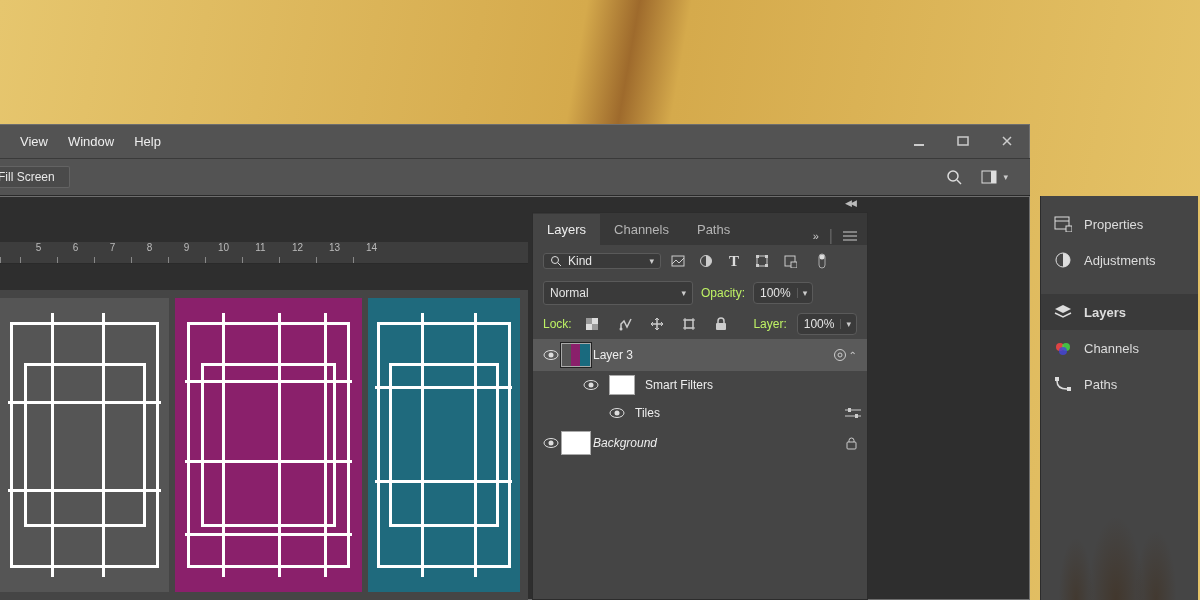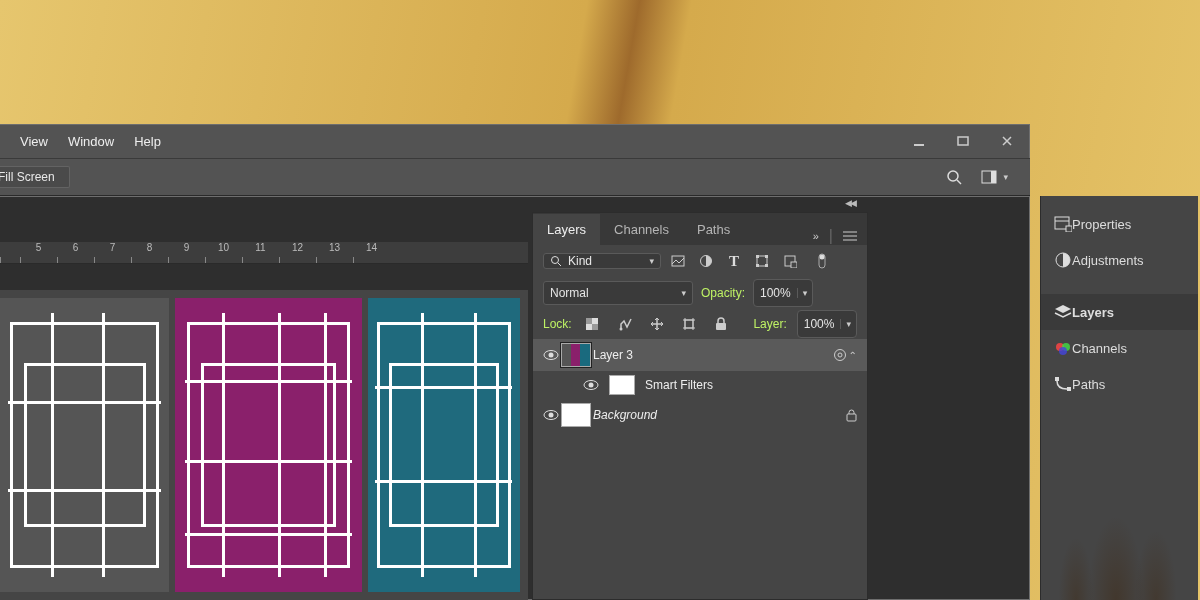--- a/index.html
+++ b/index.html
@@ -9,38 +9,38 @@
 .menubar { position:absolute; left:0; top:124px; width:1030px; height:34px; background:#535353; display:flex; align-items:center; padding-left:10px; border:1px solid #6e6e6e; border-left:none; border-bottom:none; }
 .menubar .item { color:#eee; font-size:13px; padding:0 10px; cursor:default; }
 .winctrl { position:absolute; right:0; top:0; display:flex; }
 .winctrl div { width:44px; height:32px; display:flex; align-items:center; justify-content:center; color:#ccc; font-size:14px; }
 .optbar { position:absolute; left:0; top:158px; width:1030px; height:38px; background:#535353; display:flex; align-items:center; border-top:1px solid #3a3a3a; border-bottom:1px solid #2a2a2a; }
 .fillbtn { background:#4a4a4a; border:1px solid #636363; color:#e8e8e8; font-size:12px; padding:3px 14px 3px 6px; margin-left:-8px; border-radius:2px; border-left:none; }
 .optbar .rightico { margin-left:auto; display:flex; align-items:center; gap:18px; padding-right:22px; }
 .panelcol { position:absolute; right:2px; top:196px; width:158px; height:404px; background:#454545; border-left:1px solid #2c2c2c; }
 .collapsehint { position:absolute; right:8px; top:198px; color:#bbb; font-size:9px; letter-spacing:-2px; }
 .collapsehint2 { position:absolute; left:845px; top:198px; color:#bbb; font-size:9px; letter-spacing:-2px; }
-.panelitem { display:flex; align-items:center; height:36px; padding-left:10px; gap:0; color:#ddd; font-size:13px; border-left:3px solid transparent; }
+.panelitem { display:flex; align-items:center; height:36px; padding-left:10px; gap:12px; color:#ddd; font-size:13px; border-left:3px solid transparent; }
 .panelitem.active { background:#3a3a3a; }
 .panelgroup { margin-top:16px; }
 .panelgroup:first-of-type { margin-top:10px; }
 .layerspanel { position:absolute; left:532px; top:212px; width:336px; height:388px; background:#454545; border:1px solid #2c2c2c; }
 .tabstrip { display:flex; height:32px; align-items:flex-end; background:#383838; }
 .tab { padding:8px 14px; font-size:13px; color:#b5b5b5; cursor:default; }
 .tab.active { background:#454545; color:#eee; }
 .tabctl { margin-left:auto; display:flex; align-items:center; gap:10px; padding-right:10px; color:#ccc; }
 .row { display:flex; align-items:center; height:32px; padding:0 10px; gap:6px; }
 .filterpick { display:flex; align-items:center; background:#3a3a3a; border:1px solid #5a5a5a; border-radius:3px; height:16px; width:118px; padding:0 6px; color:#e8e8e8; font-size:12px; gap:6px; }
 .filterpick .chev { margin-left:auto; font-size:9px; color:#ccc; }
 .iconbtn { width:22px; height:22px; display:flex; align-items:center; justify-content:center; color:#d5d5d5; }
 .blendrow { padding:0 10px; display:flex; align-items:center; gap:8px; height:32px; }
 .dropdown { display:flex; align-items:center; background:transparent; border:1px solid transparent; height:24px; padding:0 6px; color:#e5e5e5; font-size:12px; position:relative; }
 .dropdown.wide { width:150px; background:#3a3a3a; border:1px solid #5a5a5a; border-radius:3px; justify-content:space-between; }
 .dropdown .chev { font-size:9px; color:#ccc; }
-.pctbox { display:flex; align-items:center; border:1px solid #5a5a5a; border-radius:4px; height:28px; background:#3a3a3a; }
+.pctbox { display:flex; align-items:center; border:1px solid #5a5a5a; border-radius:4px; height:22px; background:#3a3a3a; }
 .pctbox span { padding:0 6px; color:#e5e5e5; font-size:12px; }
 .pctbox .cv { border-left:1px solid #5a5a5a; padding:0 5px; font-size:9px; color:#ccc; }
 .lbl { color:#bef264; font-size:12px; }
 .lockrow { display:flex; align-items:center; padding:0 10px; height:30px; gap:10px; }
 .layerlist { }
 .layer { display:flex; align-items:center; height:32px; padding:0 10px; gap:2px; }
 .layer.sel { background:#5a5a5a; }
 .eye { width:16px; color:#ddd; text-align:center; }
 .thumb { width:30px; height:24px; border:1px solid #aaa; background:#fff; }
 .thumb.tile { background:linear-gradient(90deg,#555 33%,#8a206b 33% 66%,#1a6a7e 66%); position:relative; box-shadow:0 0 0 1px #222; }
@@ -291,20 +291,38 @@
     <div class="sub">
       <span class="eye">
           <svg width="16" height="12">
             <ellipse cx="8" cy="6" rx="7" ry="4.5" stroke="#ddd" fill="none"></ellipse>
             <circle cx="8" cy="6" r="2.5" fill="#ddd"></circle>
           </svg>
         </span>
       <div class="thumb" style="width:26px;height:20px"></div>
       <span class="lname">Smart Filters</span>
     </div>
+    <div class="sub" style="padding-left:76px">
+      <span class="eye">
+          <svg width="16" height="12">
+            <ellipse cx="8" cy="6" rx="7" ry="4.5" stroke="#ddd" fill="none"></ellipse>
+            <circle cx="8" cy="6" r="2.5" fill="#ddd"></circle>
+          </svg>
+        </span>
+      <span class="lname">Tiles</span>
+      <span style="flex:1"></span>
+      <span style="margin-right:6px">
+          <svg width="16" height="10">
+            <line x1="0" y1="2" x2="16" y2="2" stroke="#ccc"></line>
+            <line x1="0" y1="8" x2="16" y2="8" stroke="#ccc"></line>
+            <rect x="3" y="0" width="3" height="4" fill="#ccc"></rect>
+            <rect x="10" y="6" width="3" height="4" fill="#ccc"></rect>
+          </svg>
+        </span>
+    </div>
     <div class="layer">
       <span class="eye">
           <svg width="16" height="12">
             <ellipse cx="8" cy="6" rx="7" ry="4.5" stroke="#ddd" fill="none"></ellipse>
             <circle cx="8" cy="6" r="2.5" fill="#ddd"></circle>
           </svg>
         </span>
       <div class="thumb"></div>
       <span class="lname italic">Background</span>
       <span style="flex:1"></span>

